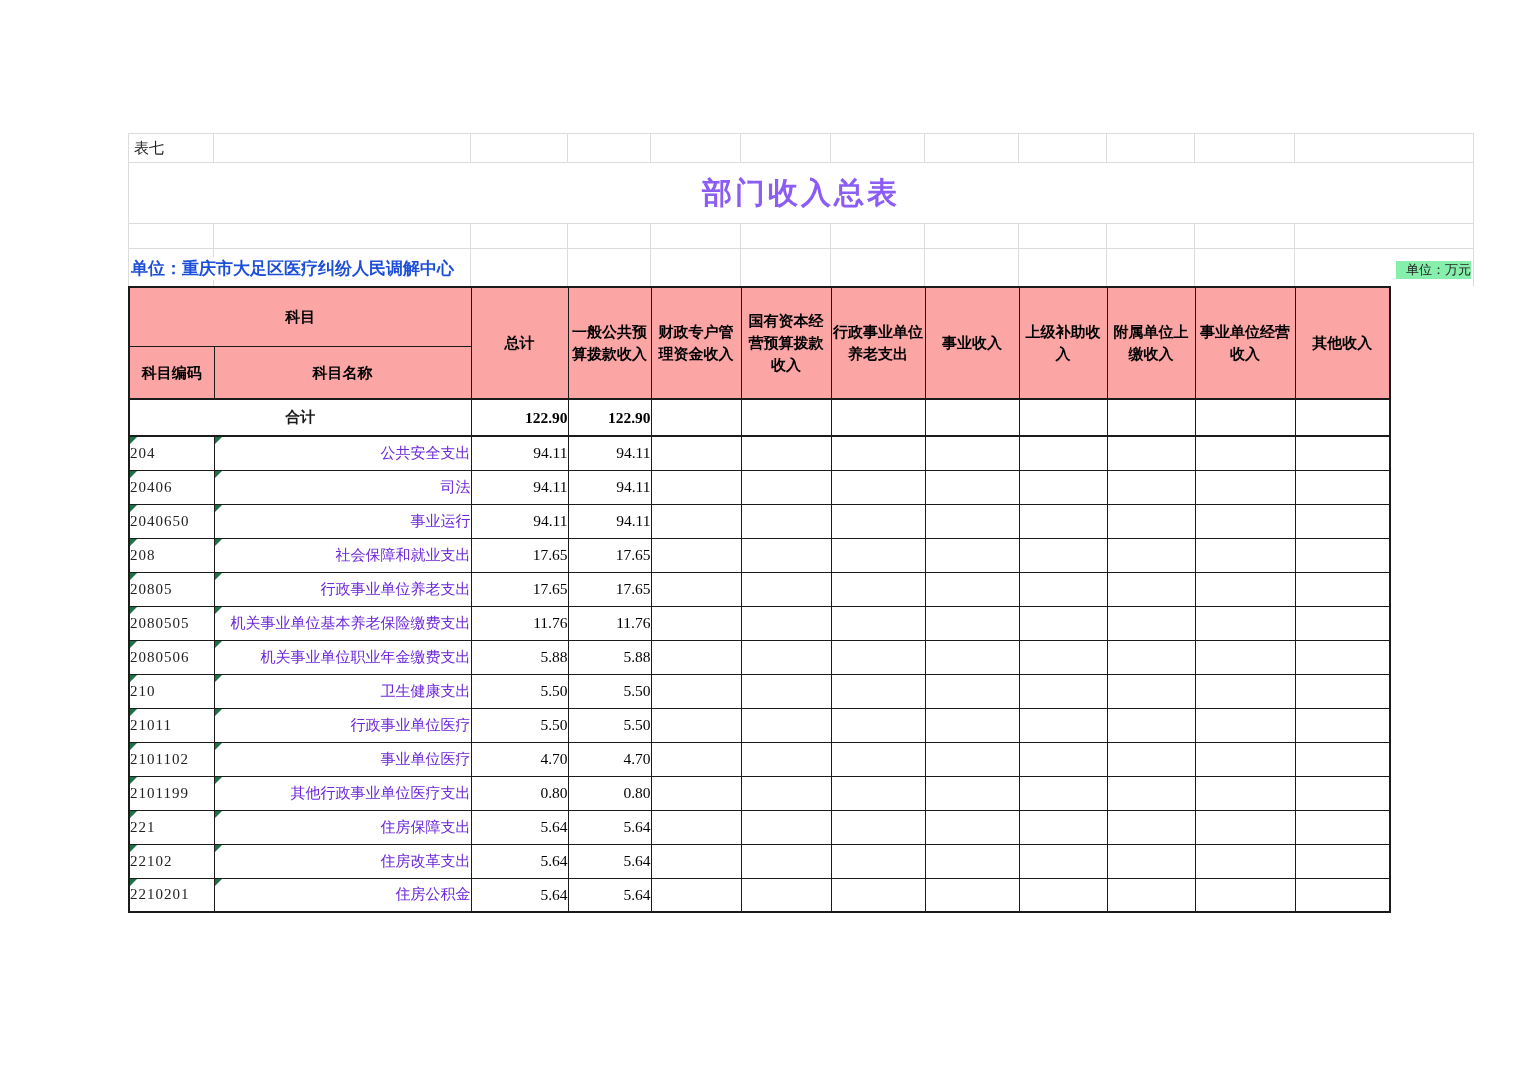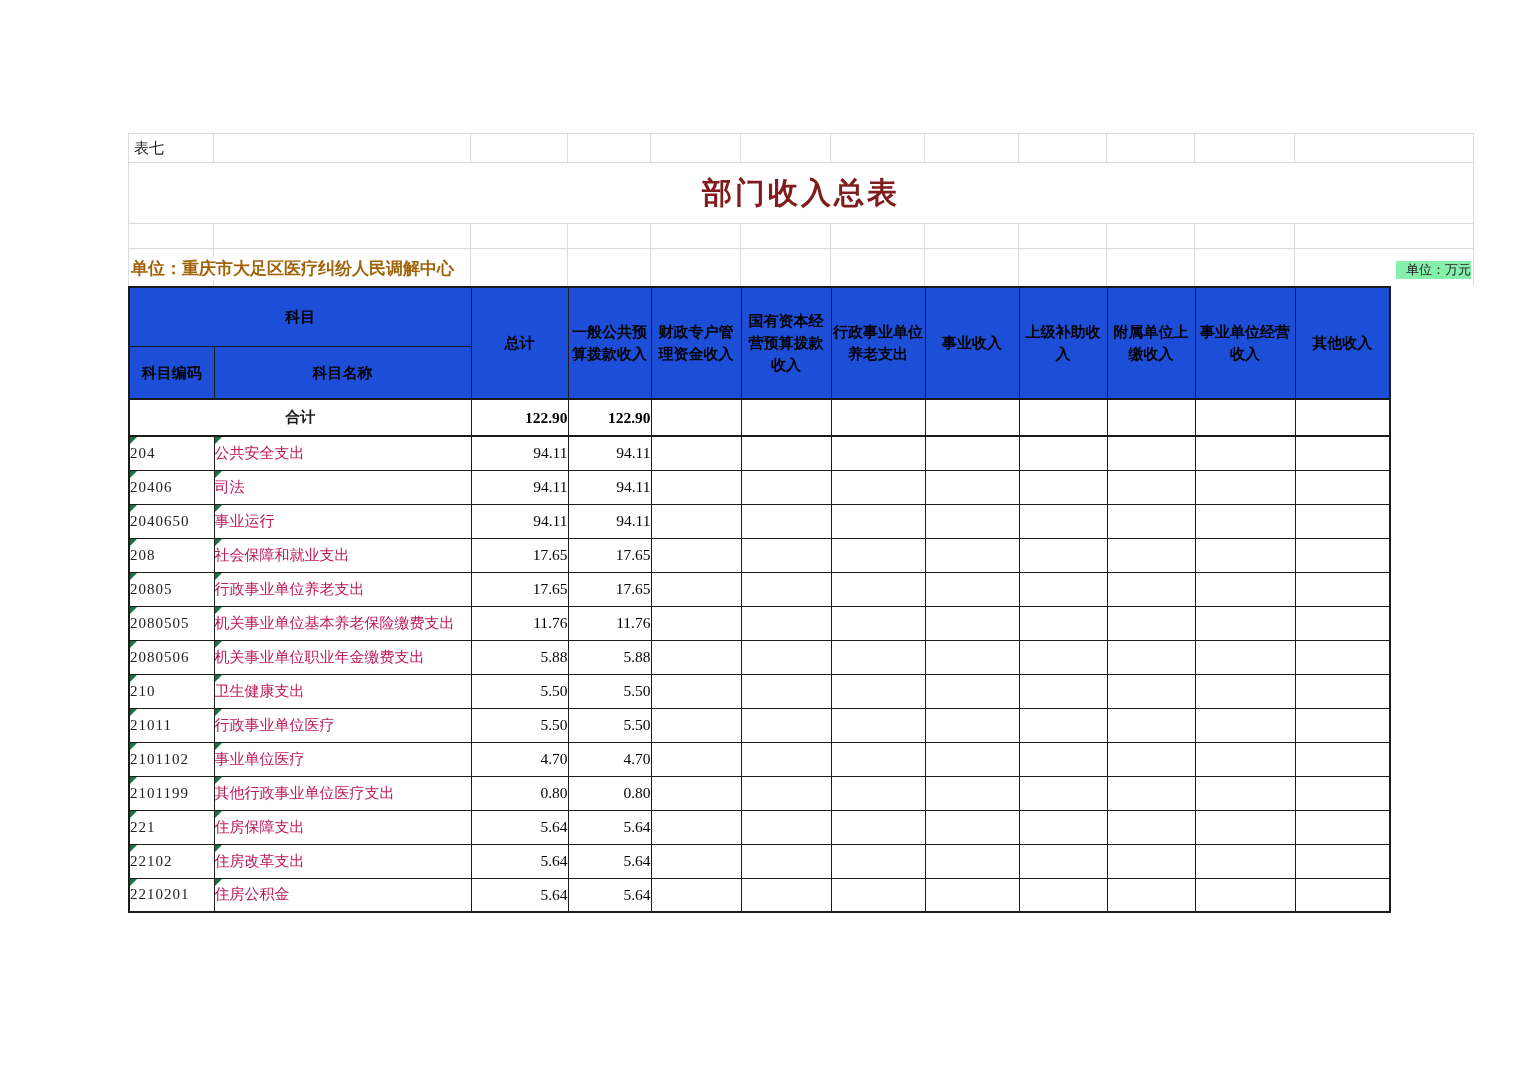--- a/index.html
+++ b/index.html
@@ -10,50 +10,50 @@
   
   .faint{border-left:1px solid #dcdcdc;border-right:1px solid #dcdcdc;}
   .grid-row{display:grid;grid-template-columns:85px 257px 97px 83px 90px 90px 94px 94px 88px 88px 100px 95px;
             border-top:1px solid #dcdcdc;}
   .grid-row .gcell{border-right:1px solid #dcdcdc;}
   .grid-row .gcell:last-child{border-right:none;}
   .row-a{height:28px;}
   .row-c{height:24px;}
   .sheet-label{font-family:"Liberation Serif",serif;font-size:15px;padding:5px 0 0 5px;color:#222;}
   .title-row{height:60px;border-top:1px solid #dcdcdc;display:flex;align-items:center;justify-content:center;}
-  .main-title{font-size:30px;font-weight:bold;letter-spacing:3px;color:#7f1d1d;}
+  .main-title{font-size:30px;font-weight:bold;letter-spacing:3px;color:#8b5cf6;}
   .unit-row{height:37px;position:relative;border-top:1px solid #dcdcdc;}
   .unit-row .grid-inner{position:absolute;inset:0;display:grid;
       grid-template-columns:85px 257px 97px 83px 90px 90px 94px 94px 88px 88px 100px 95px;}
   .unit-row .grid-inner .gcell{border-right:1px solid #dcdcdc;}
   .unit-row .grid-inner .gcell:last-child{border-right:none;}
   .unit-left{position:absolute;left:2px;bottom:6px;background:#fff;padding-right:10px;
-             font-size:17px;font-weight:bold;color:#a16207;}
+             font-size:17px;font-weight:bold;color:#1d4ed8;}
   .unit-right{position:absolute;right:2px;bottom:7px;background:#86efac;padding-left:10px;
               font-family:"Liberation Serif",serif;font-size:13px;color:#222;}
 
   
   table.main{border-collapse:collapse;table-layout:fixed;width:1262px;
              border:2px solid #1b1b1b;}
   table.main th,table.main td{border:1px solid #1b1b1b;padding:0;overflow:hidden;}
   thead th{font-size:15px;font-weight:bold;text-align:center;vertical-align:middle;
-           line-height:1.45;padding:0 3px;background:#1d4ed8;color:#000;}
+           line-height:1.45;padding:0 3px;background:#fca5a5;color:#000;}
   tr.hrow1 th{height:58px;}
   tr.hrow2 th{height:51px;}
   th.subject{border-bottom:1px solid #1b1b1b;}
   tr.total-row td{border-top:2px solid #1b1b1b;border-bottom:2px solid #1b1b1b;height:35px;}
   tr.total-row td.rowlabel{font-size:15px;font-weight:bold;text-align:center;}
   td.num{font-family:"Liberation Serif",serif;font-size:15.5px;text-align:right;
          padding-right:4px;vertical-align:middle;color:#000;}
   td.num.b{font-weight:bold;}
   tr.data-row{height:34px;}
   td.code{font-family:"Liberation Serif",serif;font-size:15px;text-align:left;
           vertical-align:middle;position:relative;letter-spacing:1px;color:#222;}
-  td.name{font-family:"Liberation Serif",serif;font-size:15px;text-align:left;
-          vertical-align:middle;position:relative;color:#be185d;}
+  td.name{font-family:"Liberation Serif",serif;font-size:15px;text-align:right;
+          vertical-align:middle;position:relative;color:#6d28d9;}
   .clvl0{padding-left:4px;} .clvl1{padding-left:8px;} .clvl2{padding-left:13px;}
   .nlvl0{padding-left:4px;} .nlvl1{padding-left:6px;} .nlvl2{padding-left:11px;}
   .tri{position:absolute;top:0;left:0;width:0;height:0;
        border-top:7px solid #1e7145;border-right:7px solid transparent;}
 </style>
 </head>
 <body>
 
 <div class="sheet">
 

